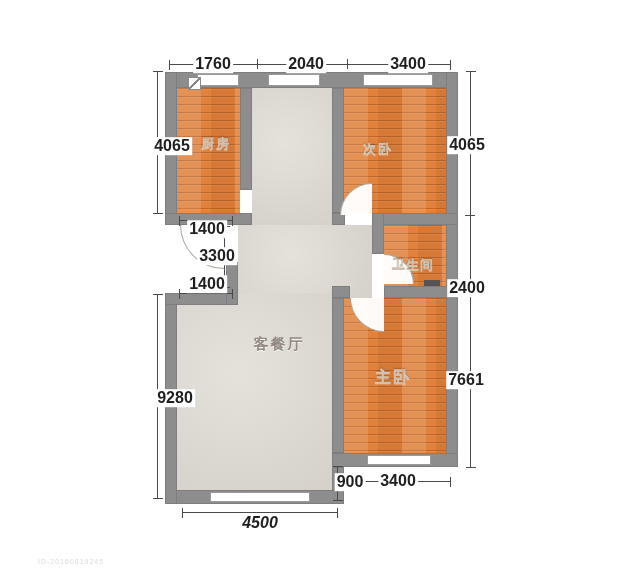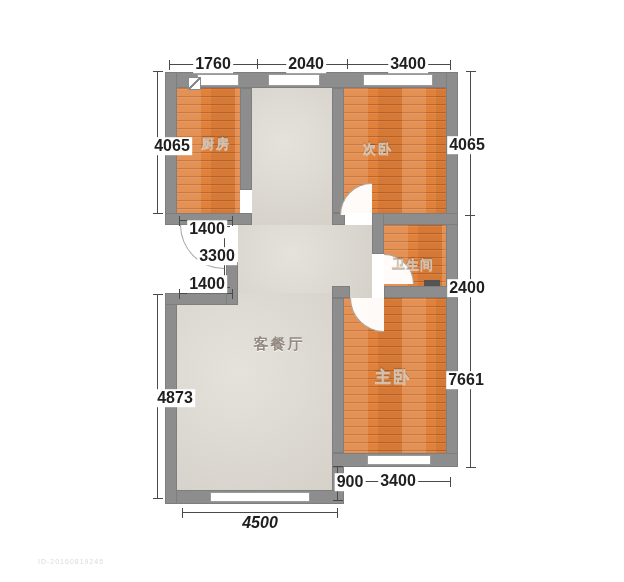--- a/index.html
+++ b/index.html
@@ -108,21 +108,21 @@
   <div class="dimline-v" style="left:224px;top:227px;height:60px;"></div>
   <div class="dimline-h" style="left:180px;top:293px;width:52px;"></div>
 
   <div class="dimlabel" style="left:213px;top:64px;">1760</div>
   <div class="dimlabel" style="left:306px;top:64px;">2040</div>
   <div class="dimlabel" style="left:408px;top:64px;">3400</div>
   <div class="dimlabel" style="left:172px;top:146px;">4065</div>
   <div class="dimlabel" style="left:207px;top:229px;">1400</div>
   <div class="dimlabel" style="left:217px;top:256px;">3300</div>
   <div class="dimlabel" style="left:207px;top:284px;">1400</div>
-  <div class="dimlabel" style="left:175px;top:398px;">4873</div>
+  <div class="dimlabel" style="left:175px;top:398px;">9280</div>
   <div class="dimlabel" style="left:467px;top:145px;">4065</div>
   <div class="dimlabel" style="left:467px;top:252px;margin-top:36px;">2400</div>
   <div class="dimlabel" style="left:466px;top:380px;">7661</div>
   <div class="dimlabel" style="left:260px;top:523px;font-style:italic;">4500</div>
   <div class="dimlabel" style="left:350px;top:482px;">900</div>
   <div class="dimlabel" style="left:398px;top:481px;">3400</div>
 
   <div class="watermark" style="left:38px;top:558px;">ID-20160819245</div>
 
 </div>

